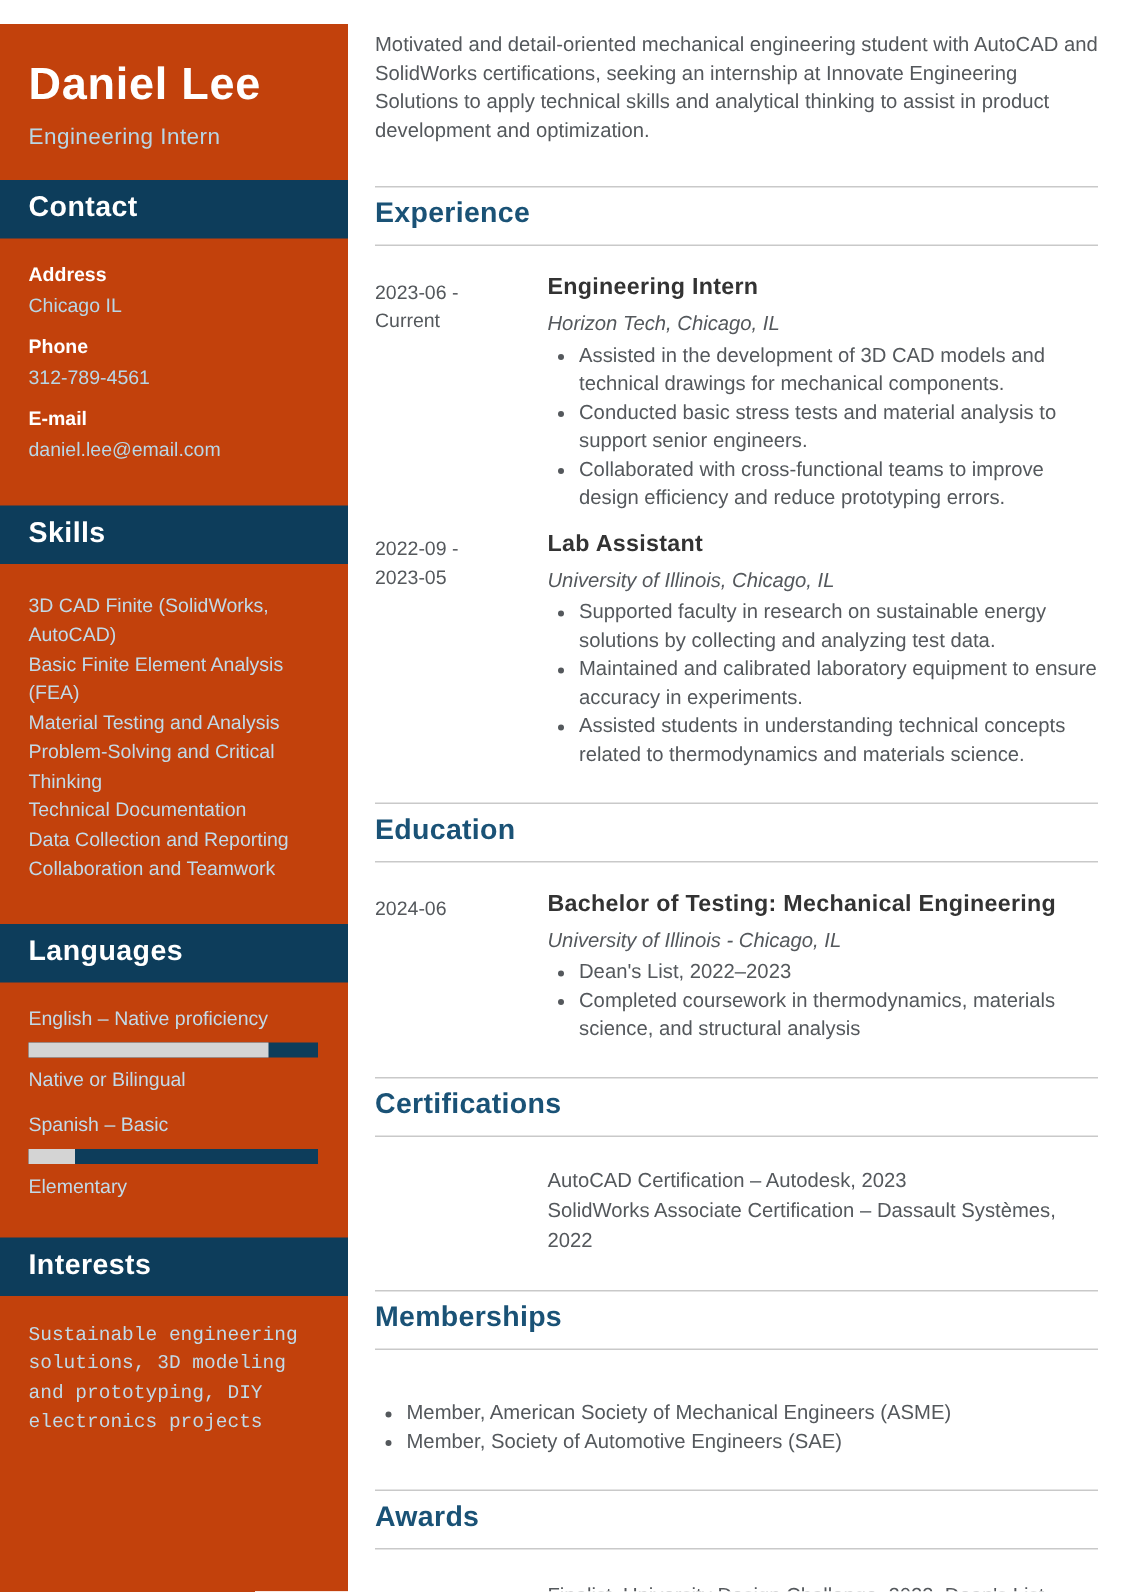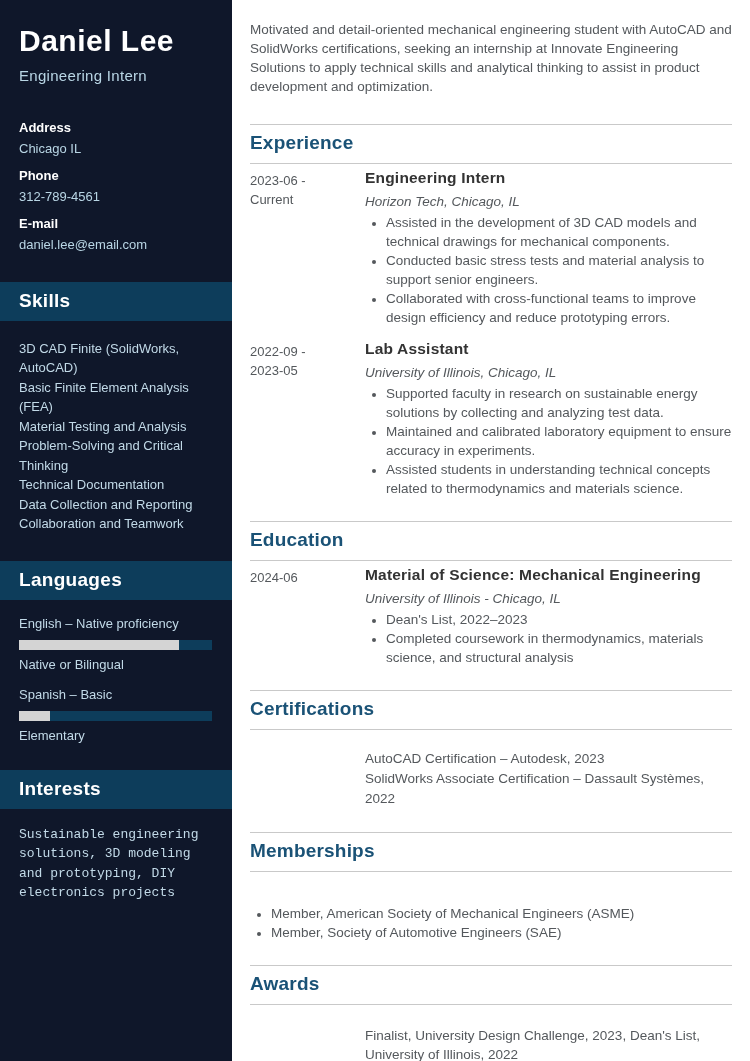--- a/index.html
+++ b/index.html
@@ -2,21 +2,21 @@
 <html><head>
 <meta charset="utf-8">
 <style>
   * { box-sizing: border-box; }
   html, body { margin: 0; padding: 0; }
   body { font-family: "Liberation Sans", sans-serif; background: #fff; }
 
   .page { width: 750px; height: 1061px; display: flex; background: #ffffff; overflow: hidden; }
 
   
-  .sidebar { flex: 0 0 232px; width: 232px; background: #0f172a; color: #ffffff; }
+  .sidebar { flex: 0 0 232px; width: 232px; background: #c2410c; color: #ffffff; margin-top: 16px; }
   .sidebar-header { padding: 24px 20px 20px 19px; }
   .person-name { margin: 0; font-size: 30px; font-weight: bold; letter-spacing: 0.5px; color: #ffffff; line-height: 1.1; }
   .person-title { margin-top: 10px; font-size: 15px; color: #b9d6e5; letter-spacing: 0.3px; }
 
   .band { background: #0d3d5b; padding: 8px 19px 9px; font-size: 19px; font-weight: bold; color: #ffffff; letter-spacing: 0.3px; }
 
   .sidebar-block { padding: 16px 18px 27px 19px; }
 
   .field { margin-bottom: 10px; }
   .field:last-child { margin-bottom: 0; }
@@ -38,21 +38,21 @@
   
   .main { flex: 1; padding: 20px 18px 0 18px; border-radius: 18px; }
 
   .summary { margin: 0; font-size: 13.5px; color: #54585c; line-height: 19px; }
 
   .section-heading { border-top: 1px solid #c9c9c9; border-bottom: 1px solid #c9c9c9; padding: 7px 0 9px; }
   .section-heading h2 { margin: 0; font-size: 19px; font-weight: bold; color: #1a5276; letter-spacing: 0.2px; }
   .mt-summary { margin-top: 28px; }
   .mt-section { margin-top: 23px; }
 
-  .entry { display: flex; margin-top: 5px; }
+  .entry { display: flex; margin-top: 19px; }
   .entry.tight { margin-top: 13px; }
   .entry-date { flex: 0 0 115px; width: 115px; font-size: 13px; color: #54585c; line-height: 19px; padding-top: 2px; }
   .entry-body { flex: 1; }
   .entry-title { font-size: 15.5px; font-weight: bold; color: #333333; letter-spacing: 0.2px; }
   .entry-company { font-size: 13.5px; font-style: italic; color: #54585c; margin-top: 7px; }
   ul.bullets { margin: 4px 0 0; padding-left: 21px; }
   ul.bullets li { font-size: 13.5px; color: #54585c; line-height: 19px; }
   ul.bullets li::marker { color: #54585c; font-size: 12px; }
 
   .indented { margin-left: 115px; }
@@ -66,20 +66,21 @@
 
 <div class="page">
 
   <aside class="sidebar">
 
     <div class="sidebar-header">
       <h1 class="person-name">Daniel Lee</h1>
       <div class="person-title">Engineering Intern</div>
     </div>
 
+    <div class="band">Contact</div>
     <div class="sidebar-block">
       <div class="field">
         <div class="field-label">Address</div>
         <div class="field-value">Chicago IL</div>
       </div>
       <div class="field">
         <div class="field-label">Phone</div>
         <div class="field-value">312-789-4561</div>
       </div>
       <div class="field">
@@ -168,21 +169,21 @@
 
     <div class="section-heading mt-section">
       <h2>Education</h2>
     </div>
 
     <div class="entry">
       <div class="entry-date">
         <div>2024-06</div>
       </div>
       <div class="entry-body">
-        <div class="entry-title">Material of Science: Mechanical Engineering</div>
+        <div class="entry-title">Bachelor of Testing: Mechanical Engineering</div>
         <div class="entry-company">University of Illinois - Chicago, IL</div>
         <ul class="bullets">
           <li>Dean's List, 2022–2023</li>
           <li>Completed coursework in thermodynamics, materials science, and structural analysis</li>
         </ul>
       </div>
     </div>
 
     <div class="section-heading mt-section">
       <h2>Certifications</h2>

